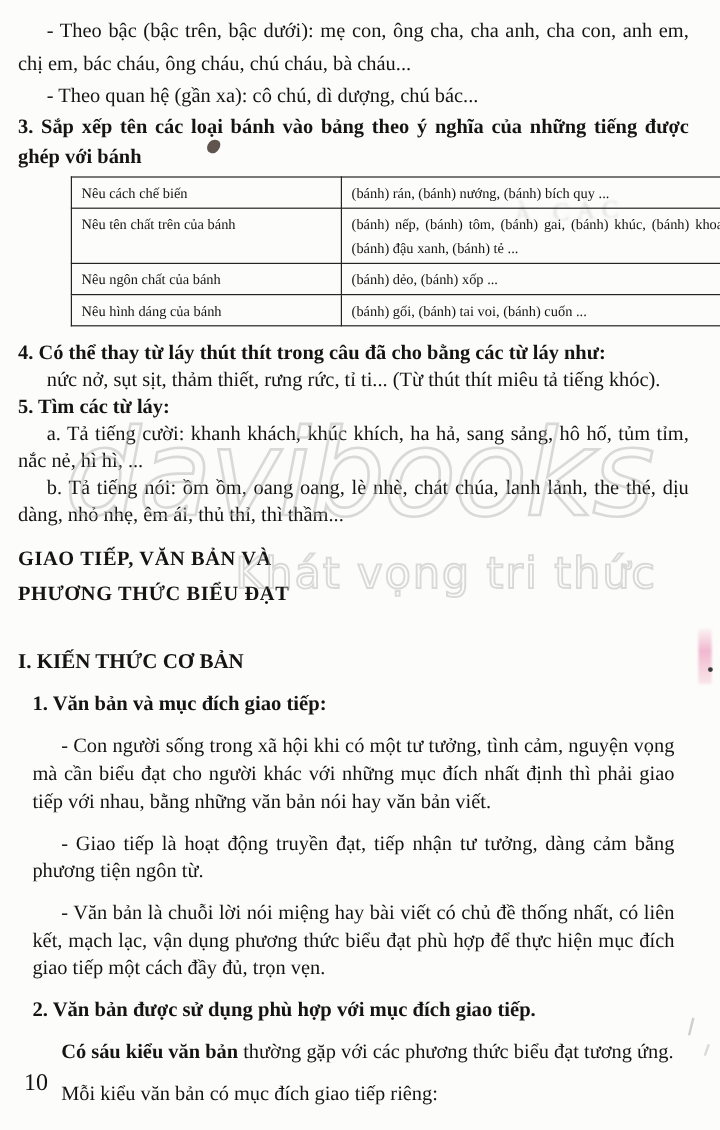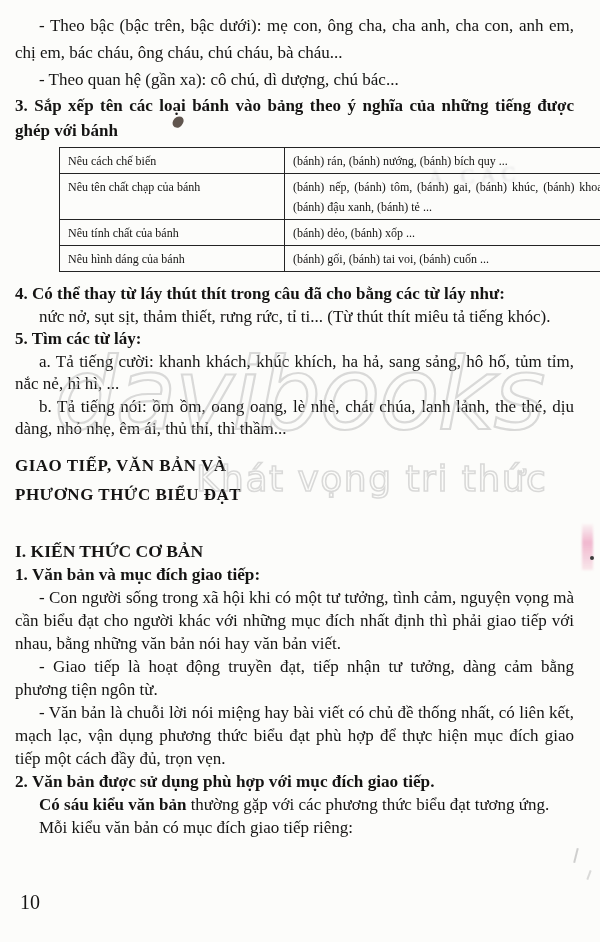--- a/index.html
+++ b/index.html
@@ -43,21 +43,21 @@
   .lesson-title{
     text-align:left;
     font-weight:bold;
     font-size:17px;
     line-height:29px;
     margin:10px 12px 0 0;
     letter-spacing:.5px;
   }
   .kien-thuc{font-weight:bold;font-size:17.5px;line-height:23px;margin-top:31px;}
   .lesson{font-size:17px;line-height:23px;}
-  .lesson p{margin:0;}
+  .lesson p{margin:12px;}
   .muc{font-weight:bold;font-size:17.2px;}
   .page-number{
     position:absolute;left:20px;top:891px;
     font-size:20px;z-index:1;
   }
   
   .wm-big{
     position:absolute;left:54px;top:336px;
     font-family:"DejaVu Sans",sans-serif;
     font-size:100px;font-weight:400;
@@ -118,25 +118,25 @@
     <p class="ex-head">3. Sắp xếp tên các loại bánh vào bảng theo ý nghĩa của những tiếng được ghép với bánh</p>
   </div>
 
   <table class="banh">
     <tbody>
       <tr>
         <td class="lbl">Nêu cách chế biến</td>
         <td>(bánh) rán, (bánh) nướng, (bánh) bích quy ...</td>
       </tr>
       <tr>
-        <td class="lbl">Nêu tên chất chạp của bánh</td>
+        <td class="lbl">Nêu tên chất trên của bánh</td>
         <td>(bánh) nếp, (bánh) tôm, (bánh) gai, (bánh) khúc, (bánh) khoai, (bánh) đậu xanh, (bánh) tẻ ...</td>
       </tr>
       <tr>
-        <td class="lbl">Nêu tính chất của bánh</td>
+        <td class="lbl">Nêu ngôn chất của bánh</td>
         <td>(bánh) dẻo, (bánh) xốp ...</td>
       </tr>
       <tr>
         <td class="lbl">Nêu hình dáng của bánh</td>
         <td>(bánh) gối, (bánh) tai voi, (bánh) cuốn ...</td>
       </tr>
     </tbody>
   </table>
 
   <div class="sec45">

